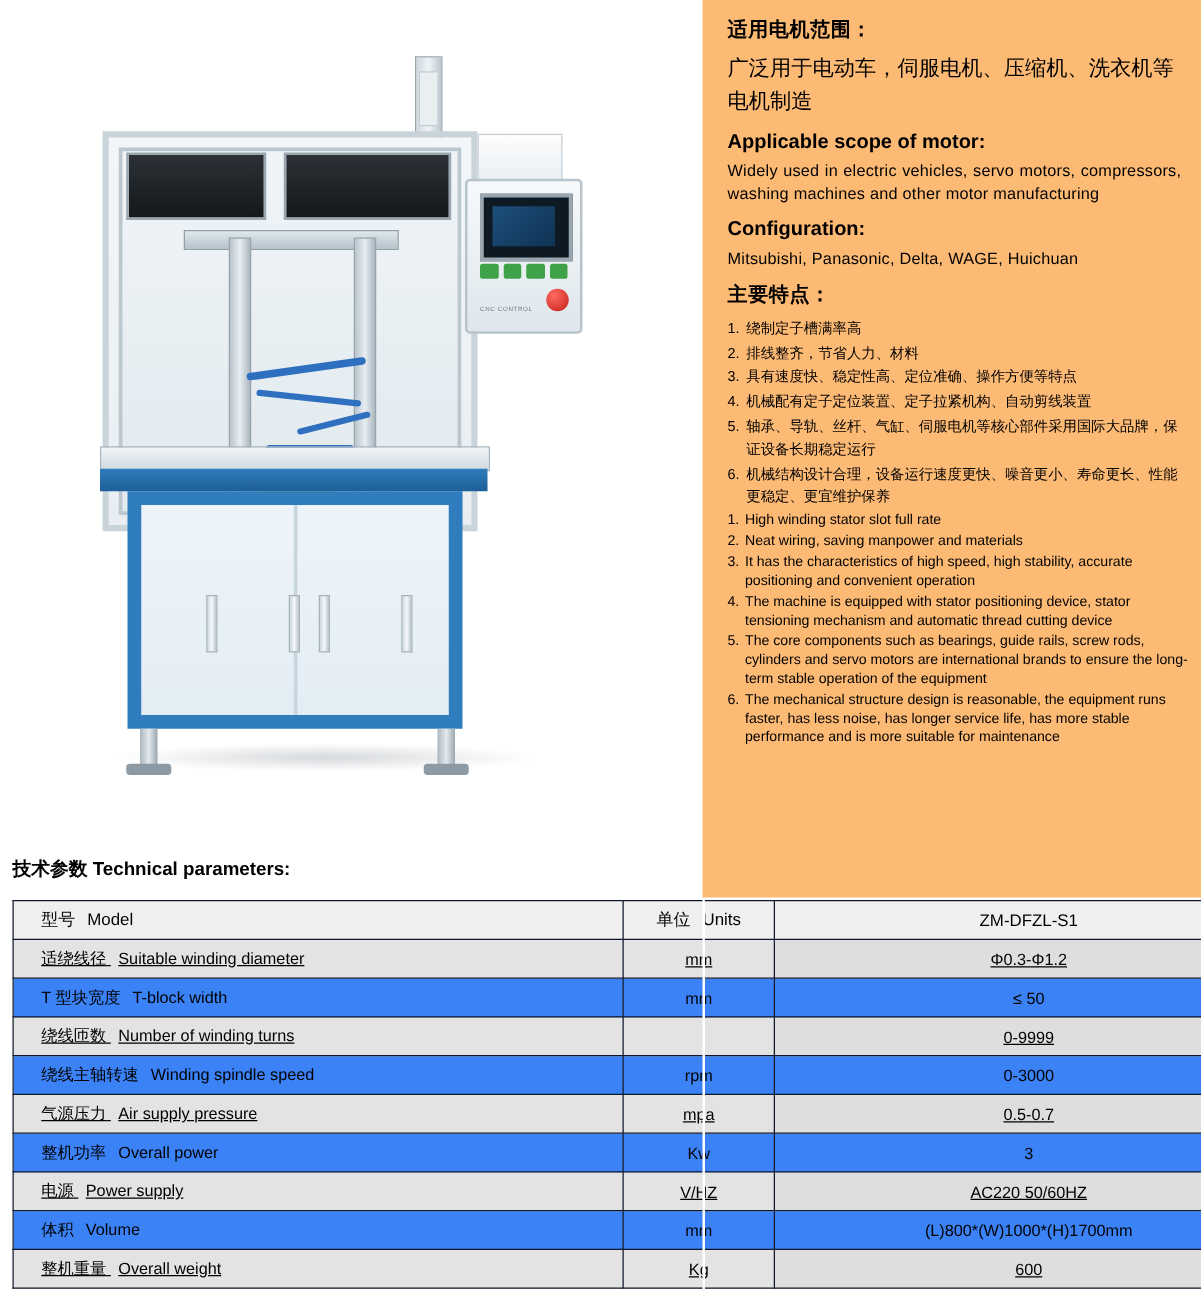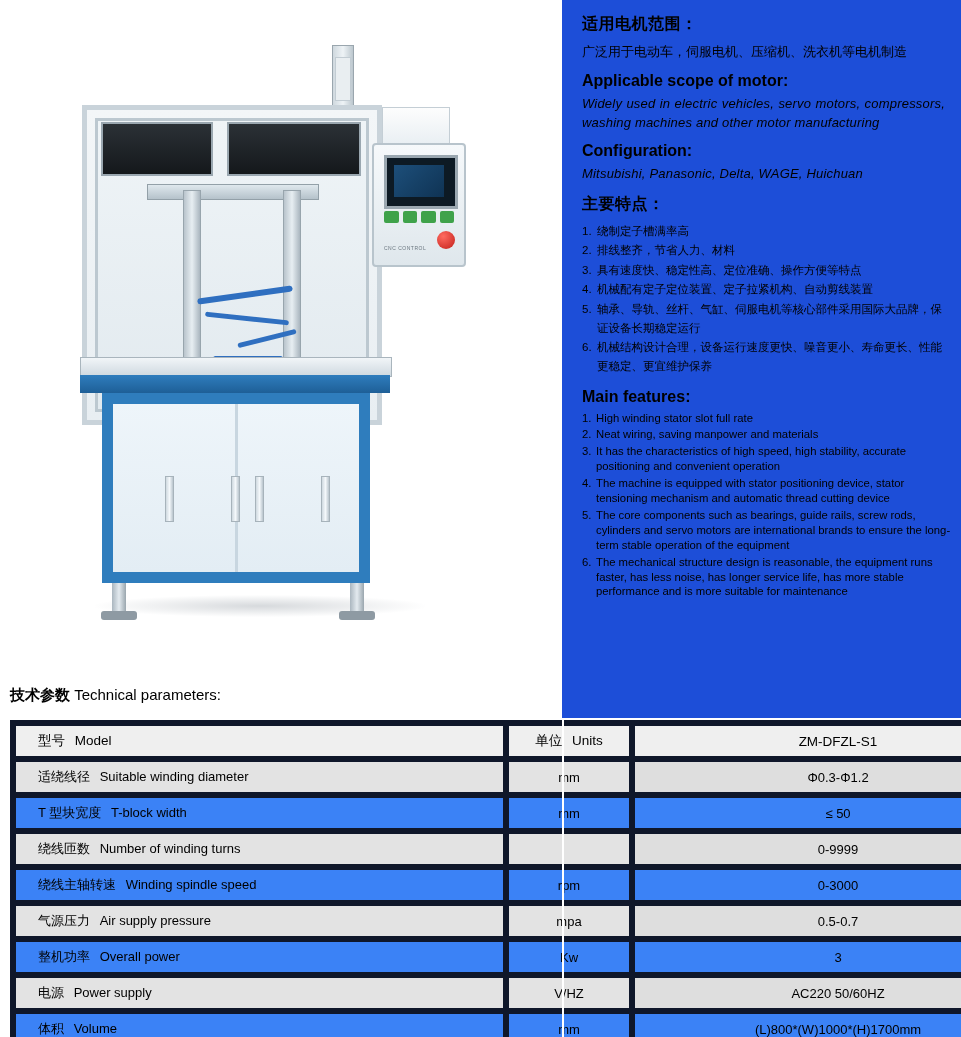--- a/index.html
+++ b/index.html
@@ -225,47 +225,46 @@
     width: 66px; height: 36px;
     background: linear-gradient(180deg,#fdfdfd,#e9eff3);
     border: 1px solid #c4ced5;
   }
 
   
   .text-pane {
     position: absolute;
     left: 562px; top: 0;
     width: 399px; height: 718px;
-    background: #1d4ed8;
+    background: #fdba74;
     padding: 14px 10px 0 20px;
     box-sizing: border-box;
   }
   .h-cn {
     font-size: 16px;
     font-weight: bold;
     margin: 0 0 7px 0;
     letter-spacing: 0.5px;
   }
   .h-en {
     font-size: 16px;
     font-weight: bold;
     margin: 10px 0 5px 0;
   }
   .p-cn {
-    font-size: 13px;
+    font-size: 17px;
     line-height: 1.55;
     margin: 0 0 8px 0;
   }
   .p-en {
     font-size: 13px;
     line-height: 1.42;
     margin: 0 6px 10px 0;
     text-align: justify;
     letter-spacing: 0.2px;
-    font-style: italic;
   }
   .feat-cn {
     font-size: 11.5px;
     line-height: 1.62;
     margin: 0 0 4px 0;
     padding-left: 2px;
   }
   .feat-cn li { margin-bottom: 1px; }
   .list-reset {
     list-style: none;
@@ -295,42 +294,42 @@
   }
   .mt12 { margin-top: 12px; }
 
   
   .tp-title {
     position: absolute;
     left: 10px; top: 686px;
     font-size: 15px;
     font-weight: bold;
   }
-  .tp-title .en { font-weight: normal; }
+  .tp-title .en { font-weight: bold; }
 
   .tp-table {
     position: absolute;
     left: 10px; top: 720px;
     width: 941px;
     border-collapse: collapse;
     table-layout: fixed;
   }
   .tp-table td {
     height: 30px;
     font-size: 13px;
     padding: 0 10px;
-    border: 6px solid #0f172a;
+    border: 1px solid #0f172a;
     vertical-align: middle;
   }
   .tp-table .c-name { width: 455px; text-align: left; }
   .tp-table .c-unit { width: 100px; text-align: center; }
   .tp-table .c-val  { width: 386px; text-align: center; }
 
   .tp-table tr.odd  td { background: #3b82f6; }
-  .tp-table tr.even td { background: #e3e3e3; }
+  .tp-table tr.even td { background: #e3e3e3; text-decoration: underline; }
   .tp-table tr.head td { background: #efefef; font-size: 13.5px; }
   .tp-table tr.head .c-name { padding-left: 22px; }
   .tp-table tr td.c-name { padding-left: 22px; }
   .tp-table tr.head .c-val { font-weight: normal; }
   .tp-table td.c-val { background: #e9e9e9; }
   .tp-table tr.even td.c-val { background: #dedede; }
 
   .sep-col {
     position: absolute;
     left: 562px; top: 720px;
@@ -407,21 +406,20 @@
   <h3 class="h-cn">主要特点：</h3>
   <ul class="list-reset feat-cn">
     <li><span class="num">1.</span><span>绕制定子槽满率高</span></li>
     <li><span class="num">2.</span><span>排线整齐，节省人力、材料</span></li>
     <li><span class="num">3.</span><span>具有速度快、稳定性高、定位准确、操作方便等特点</span></li>
     <li><span class="num">4.</span><span>机械配有定子定位装置、定子拉紧机构、自动剪线装置</span></li>
     <li><span class="num">5.</span><span>轴承、导轨、丝杆、气缸、伺服电机等核心部件采用国际大品牌，保证设备长期稳定运行</span></li>
     <li><span class="num">6.</span><span>机械结构设计合理，设备运行速度更快、噪音更小、寿命更长、性能更稳定、更宜维护保养</span></li>
   </ul>
 
-  <h3 class="h-en mt12">Main features:</h3>
   <ul class="list-reset feat-en">
     <li><span class="num">1.</span><span>High winding stator slot full rate</span></li>
     <li><span class="num">2.</span><span>Neat wiring, saving manpower and materials</span></li>
     <li><span class="num">3.</span><span>It has the characteristics of high speed, high stability, accurate positioning and convenient operation</span></li>
     <li><span class="num">4.</span><span>The machine is equipped with stator positioning device, stator tensioning mechanism and automatic thread cutting device</span></li>
     <li><span class="num">5.</span><span>The core components such as bearings, guide rails, screw rods, cylinders and servo motors are international brands to ensure the long-term stable operation of the equipment</span></li>
     <li><span class="num">6.</span><span>The mechanical structure design is reasonable, the equipment runs faster, has less noise, has longer service life, has more stable performance and is more suitable for maintenance</span></li>
   </ul>
 </div>
 

